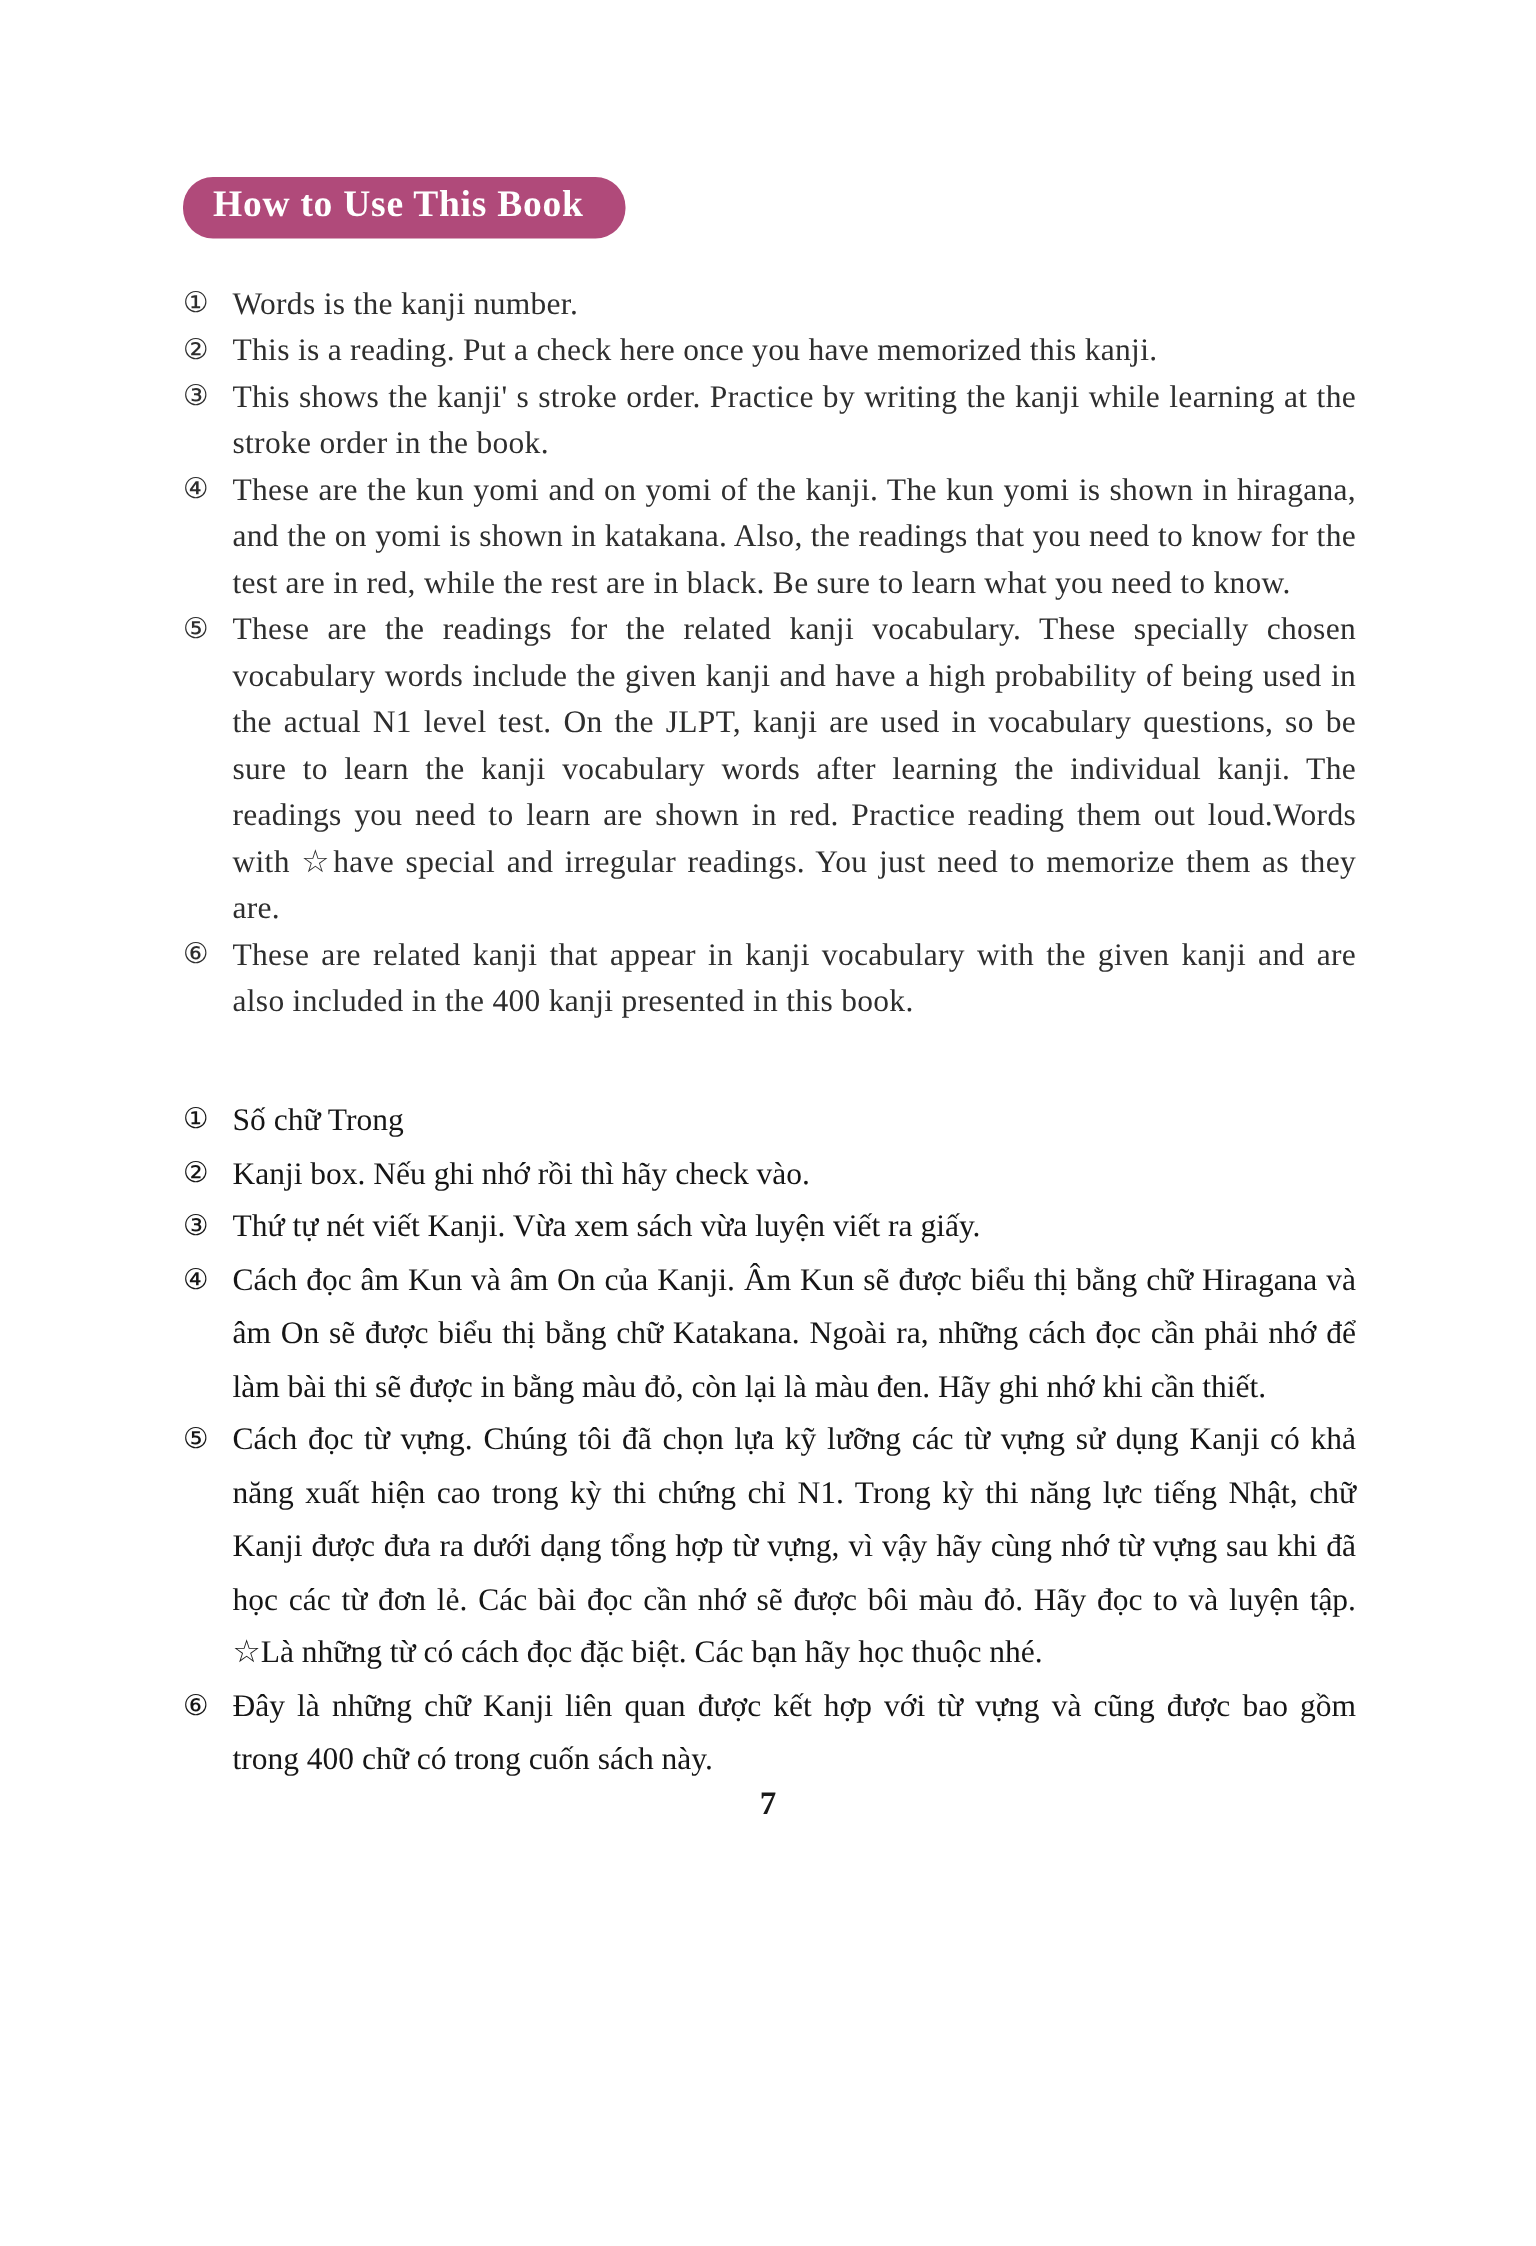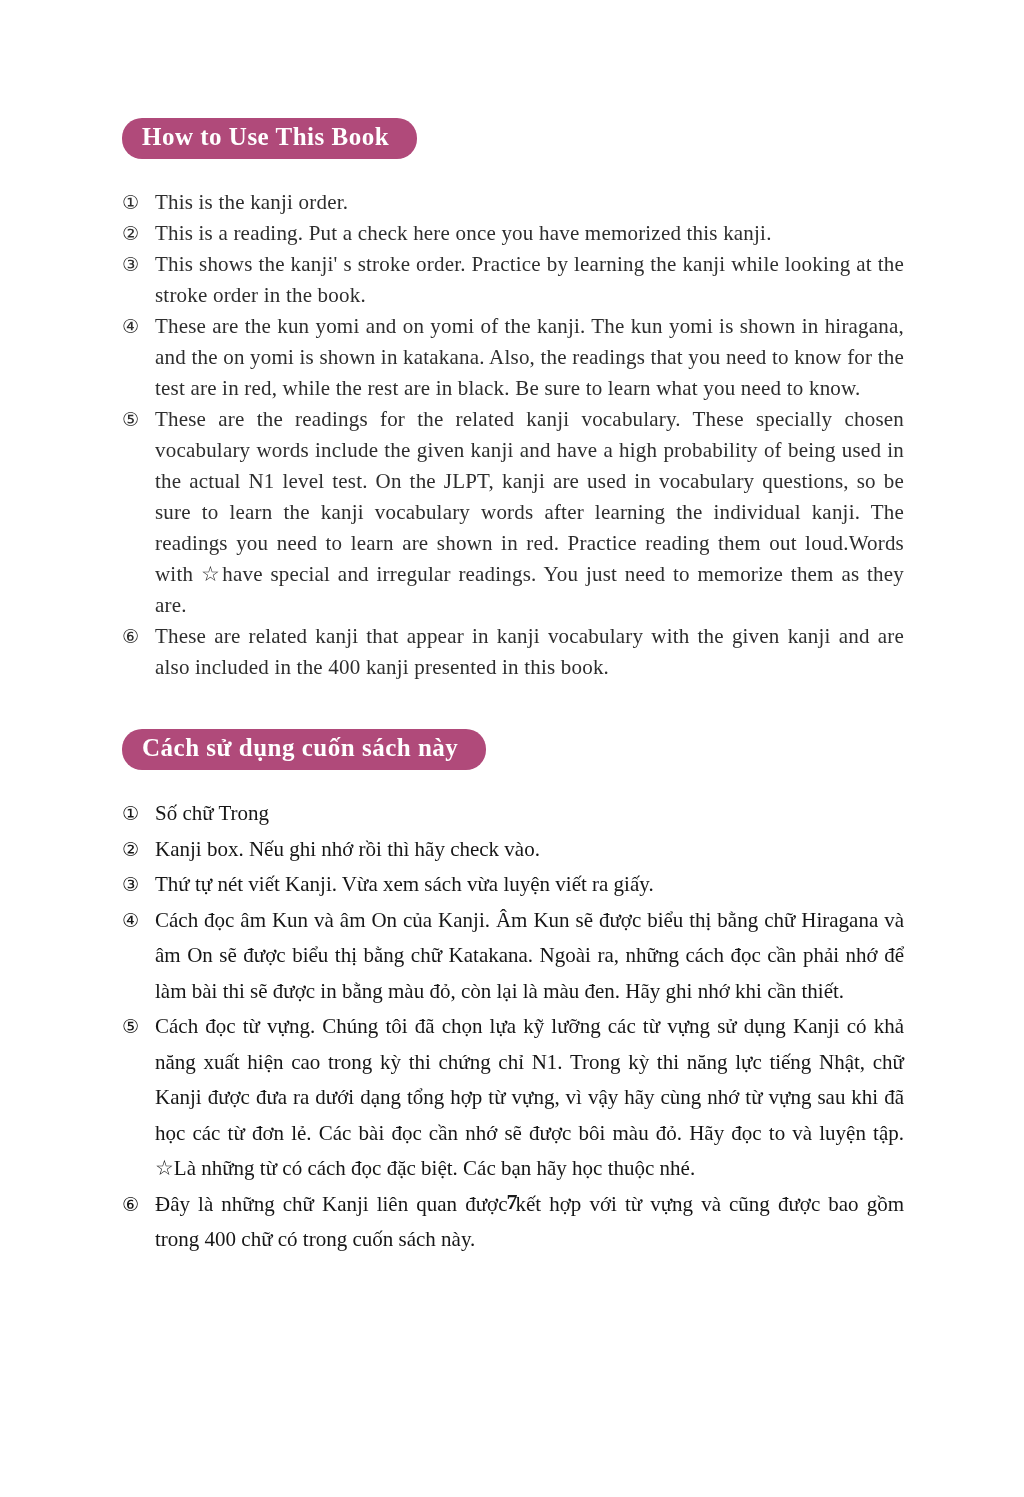--- a/index.html
+++ b/index.html
@@ -67,49 +67,46 @@
 
 <div class="page">
 
   <section class="section-en">
     <div class="pill">
       <span>How to Use This Book</span>
     </div>
     <ol class="items">
       <li class="item">
         <span class="marker">①</span>
-        <span class="text">This is the kanji order.</span>
+        <span class="text">Words is the kanji number.</span>
       </li>
       <li class="item">
         <span class="marker">②</span>
         <span class="text">This is a reading. Put a check here once you have memorized this kanji.</span>
       </li>
       <li class="item">
         <span class="marker">③</span>
-        <span class="text">This shows the kanji' s stroke order. Practice by learning the kanji while looking at the stroke order in the book.</span>
+        <span class="text">This shows the kanji' s stroke order. Practice by writing the kanji while learning at the stroke order in the book.</span>
       </li>
       <li class="item">
         <span class="marker">④</span>
         <span class="text">These are the kun yomi and on yomi of the kanji. The kun yomi is shown in hiragana, and the on yomi is shown in katakana. Also, the readings that you need to know for the test are in red, while the rest are in black. Be sure to learn what you need to know.</span>
       </li>
       <li class="item">
         <span class="marker">⑤</span>
         <span class="text">These are the readings for the related kanji vocabulary. These specially chosen vocabulary words include the given kanji and have a high probability of being used in the actual N1 level test. On the JLPT, kanji are used in vocabulary questions, so be sure to learn the kanji vocabulary words after learning the individual kanji. The readings you need to learn are shown in red. Practice reading them out loud.Words with ☆have special and irregular readings. You just need to memorize them as they are.</span>
       </li>
       <li class="item">
         <span class="marker">⑥</span>
         <span class="text">These are related kanji that appear in kanji vocabulary with the given kanji and are also included in the 400 kanji presented in this book.</span>
       </li>
     </ol>
   </section>
 
   <section class="section-vn">
-    <div class="pill">
-      <span>Cách sử dụng cuốn sách này</span>
-    </div>
     <ol class="items">
       <li class="item">
         <span class="marker">①</span>
         <span class="text">Số chữ Trong</span>
       </li>
       <li class="item">
         <span class="marker">②</span>
         <span class="text">Kanji box. Nếu ghi nhớ rồi thì hãy check vào.</span>
       </li>
       <li class="item">

